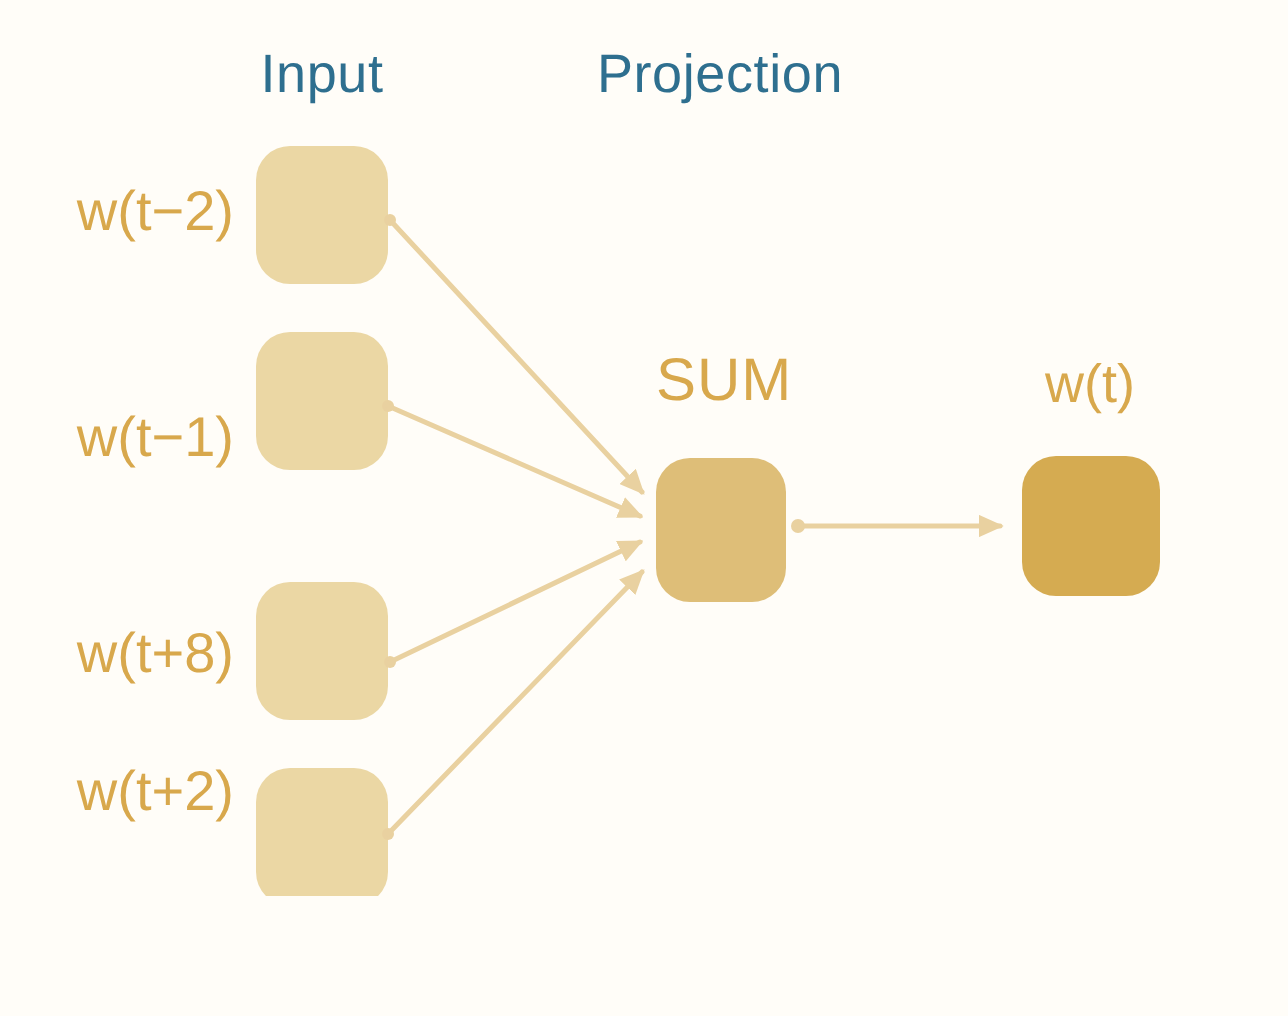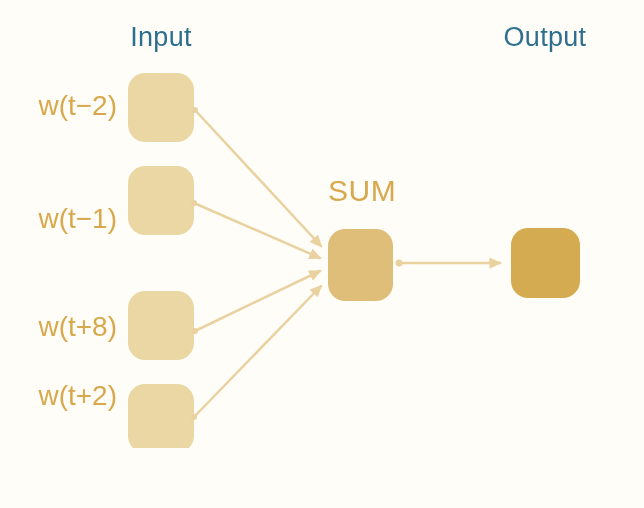--- a/index.html
+++ b/index.html
@@ -70,35 +70,36 @@
   svg.wires line{stroke:var(--arrow);stroke-width:2.5;stroke-linecap:round;}
   svg.wires circle{fill:var(--arrow);}
   svg.wires marker path{fill:var(--arrow);}
 </style>
 </head>
 <body>
 
 <div class="stage">
 
   <div class="col-header hdr-input">Input</div>
-  <div class="col-header hdr-output">Output</div>
+  <div class="col-header hdr-projection">Projection</div>
 
   <div class="node-label in-label lbl-1">w(t−2)</div>
   <div class="node-label in-label lbl-2">w(t−1)</div>
   <div class="node-label in-label lbl-3">w(t+8)</div>
   <div class="node-label in-label lbl-4">w(t+2)</div>
 
   <div class="box in-box box-1"></div>
   <div class="box in-box box-2"></div>
   <div class="box in-box box-3"></div>
   <div class="box in-box box-4"></div>
 
   <div class="node-label sum-label">SUM</div>
   <div class="box sum-box"></div>
 
+  <div class="node-label out-label">w(t)</div>
   <div class="box out-box"></div>
 
   <svg class="wires" width="644" height="508" viewBox="0 0 644 508">
     <defs>
       <marker id="ah" viewBox="0 0 10 9" refX="8.5" refY="4.5" markerWidth="5" markerHeight="4.5" orient="auto">
         <path d="M0,0 L10,4.5 L0,9 Z"></path>
       </marker>
     </defs>
     <circle cx="195" cy="110" r="3"></circle>
     <circle cx="194" cy="203" r="3"></circle>

